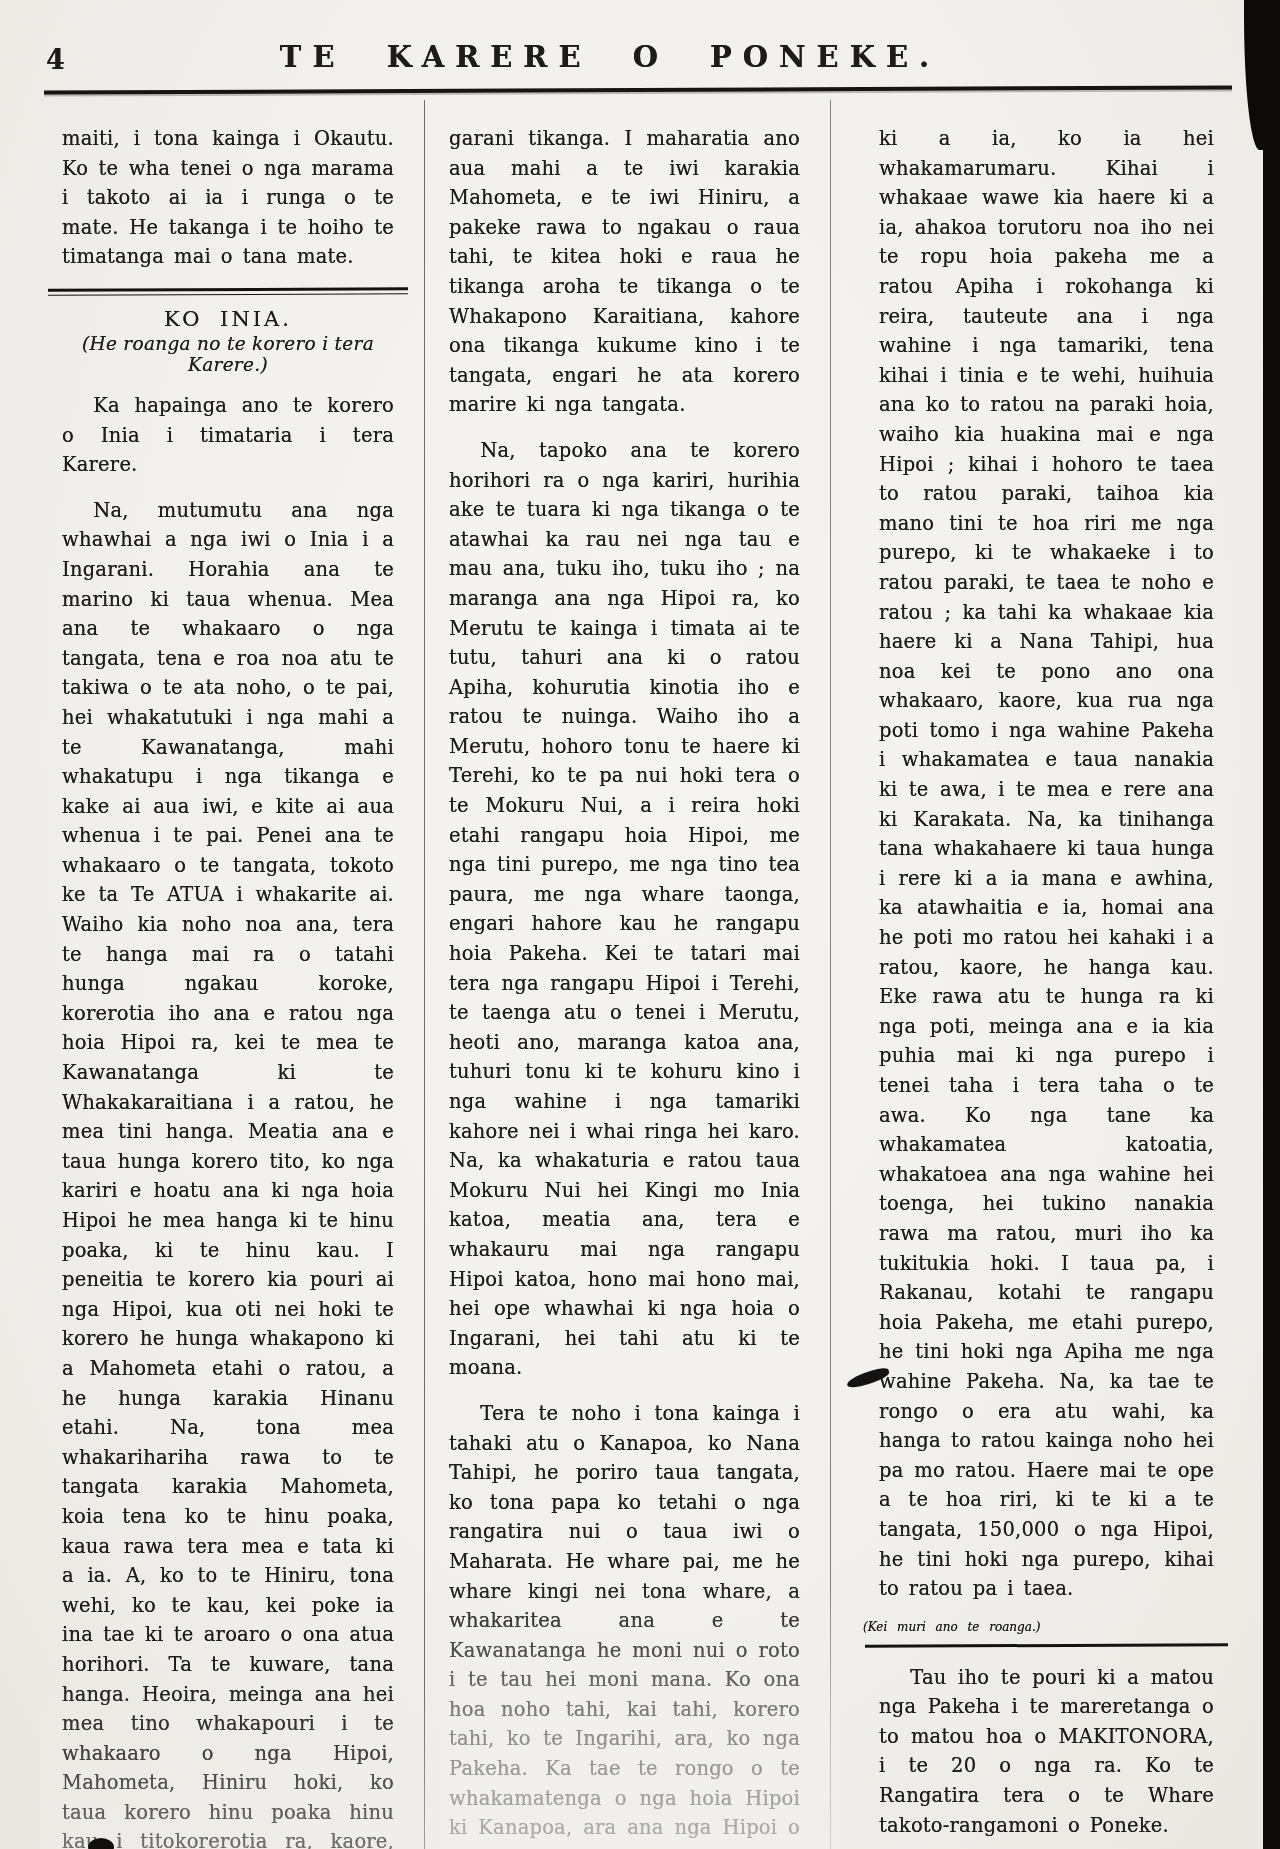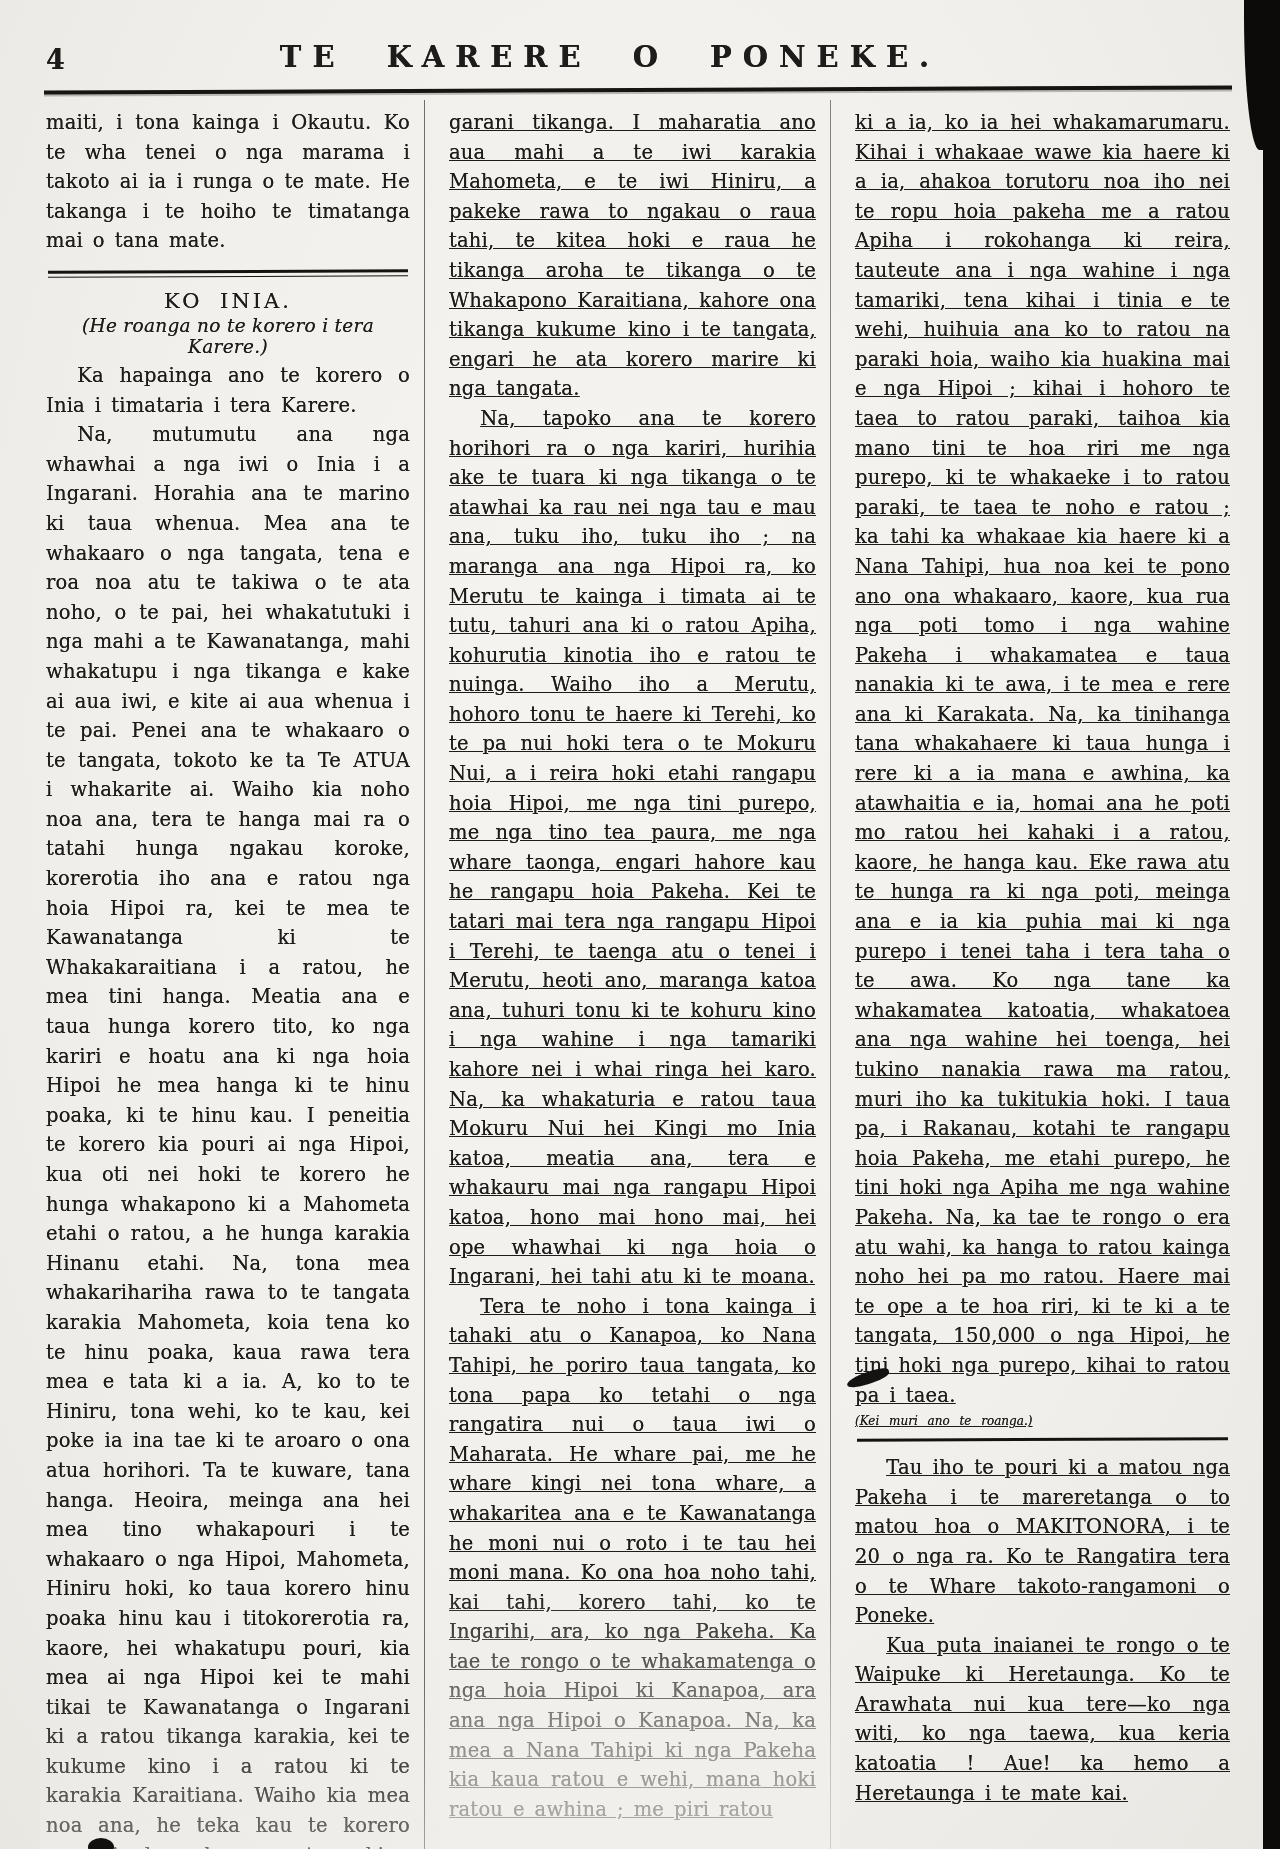--- a/index.html
+++ b/index.html
@@ -43,24 +43,24 @@
     position:absolute;top:100px;left:46px;right:44px;bottom:0;
     display:flex;
   }
   .col{
     height:1749px;
     overflow:hidden;
     padding-top:8px;
     box-sizing:border-box;
   }
   .col-1{width:378px;padding-right:14px;}
-  .col-2{width:406px;border-left:1px solid rgba(40,38,35,.65);padding-left:24px;padding-right:14px;box-sizing:border-box;text-decoration:underline;}
-  .col-3{flex:1;border-left:1px solid rgba(40,38,35,.55);padding-left:24px;padding-right:6px;box-sizing:border-box;text-decoration:underline;}
+  .col-2{width:406px;border-left:1px solid rgba(40,38,35,.65);padding-left:8px;padding-right:14px;box-sizing:border-box;}
+  .col-3{flex:1;border-left:1px solid rgba(40,38,35,.55);padding-left:32px;padding-right:6px;box-sizing:border-box;}
   p.body-text{
-    margin:0;
+    margin:16px;
     font-size:19.5px;
     line-height:29.6px;
     text-align:justify;
     word-spacing:3.5px;
     text-indent:1.6em;
     letter-spacing:.2px;
   }
   p.no-indent{text-indent:0;}
   .ink{ text-shadow:0 0 .6px rgba(30,28,26,.85); }
   .section-divider{

